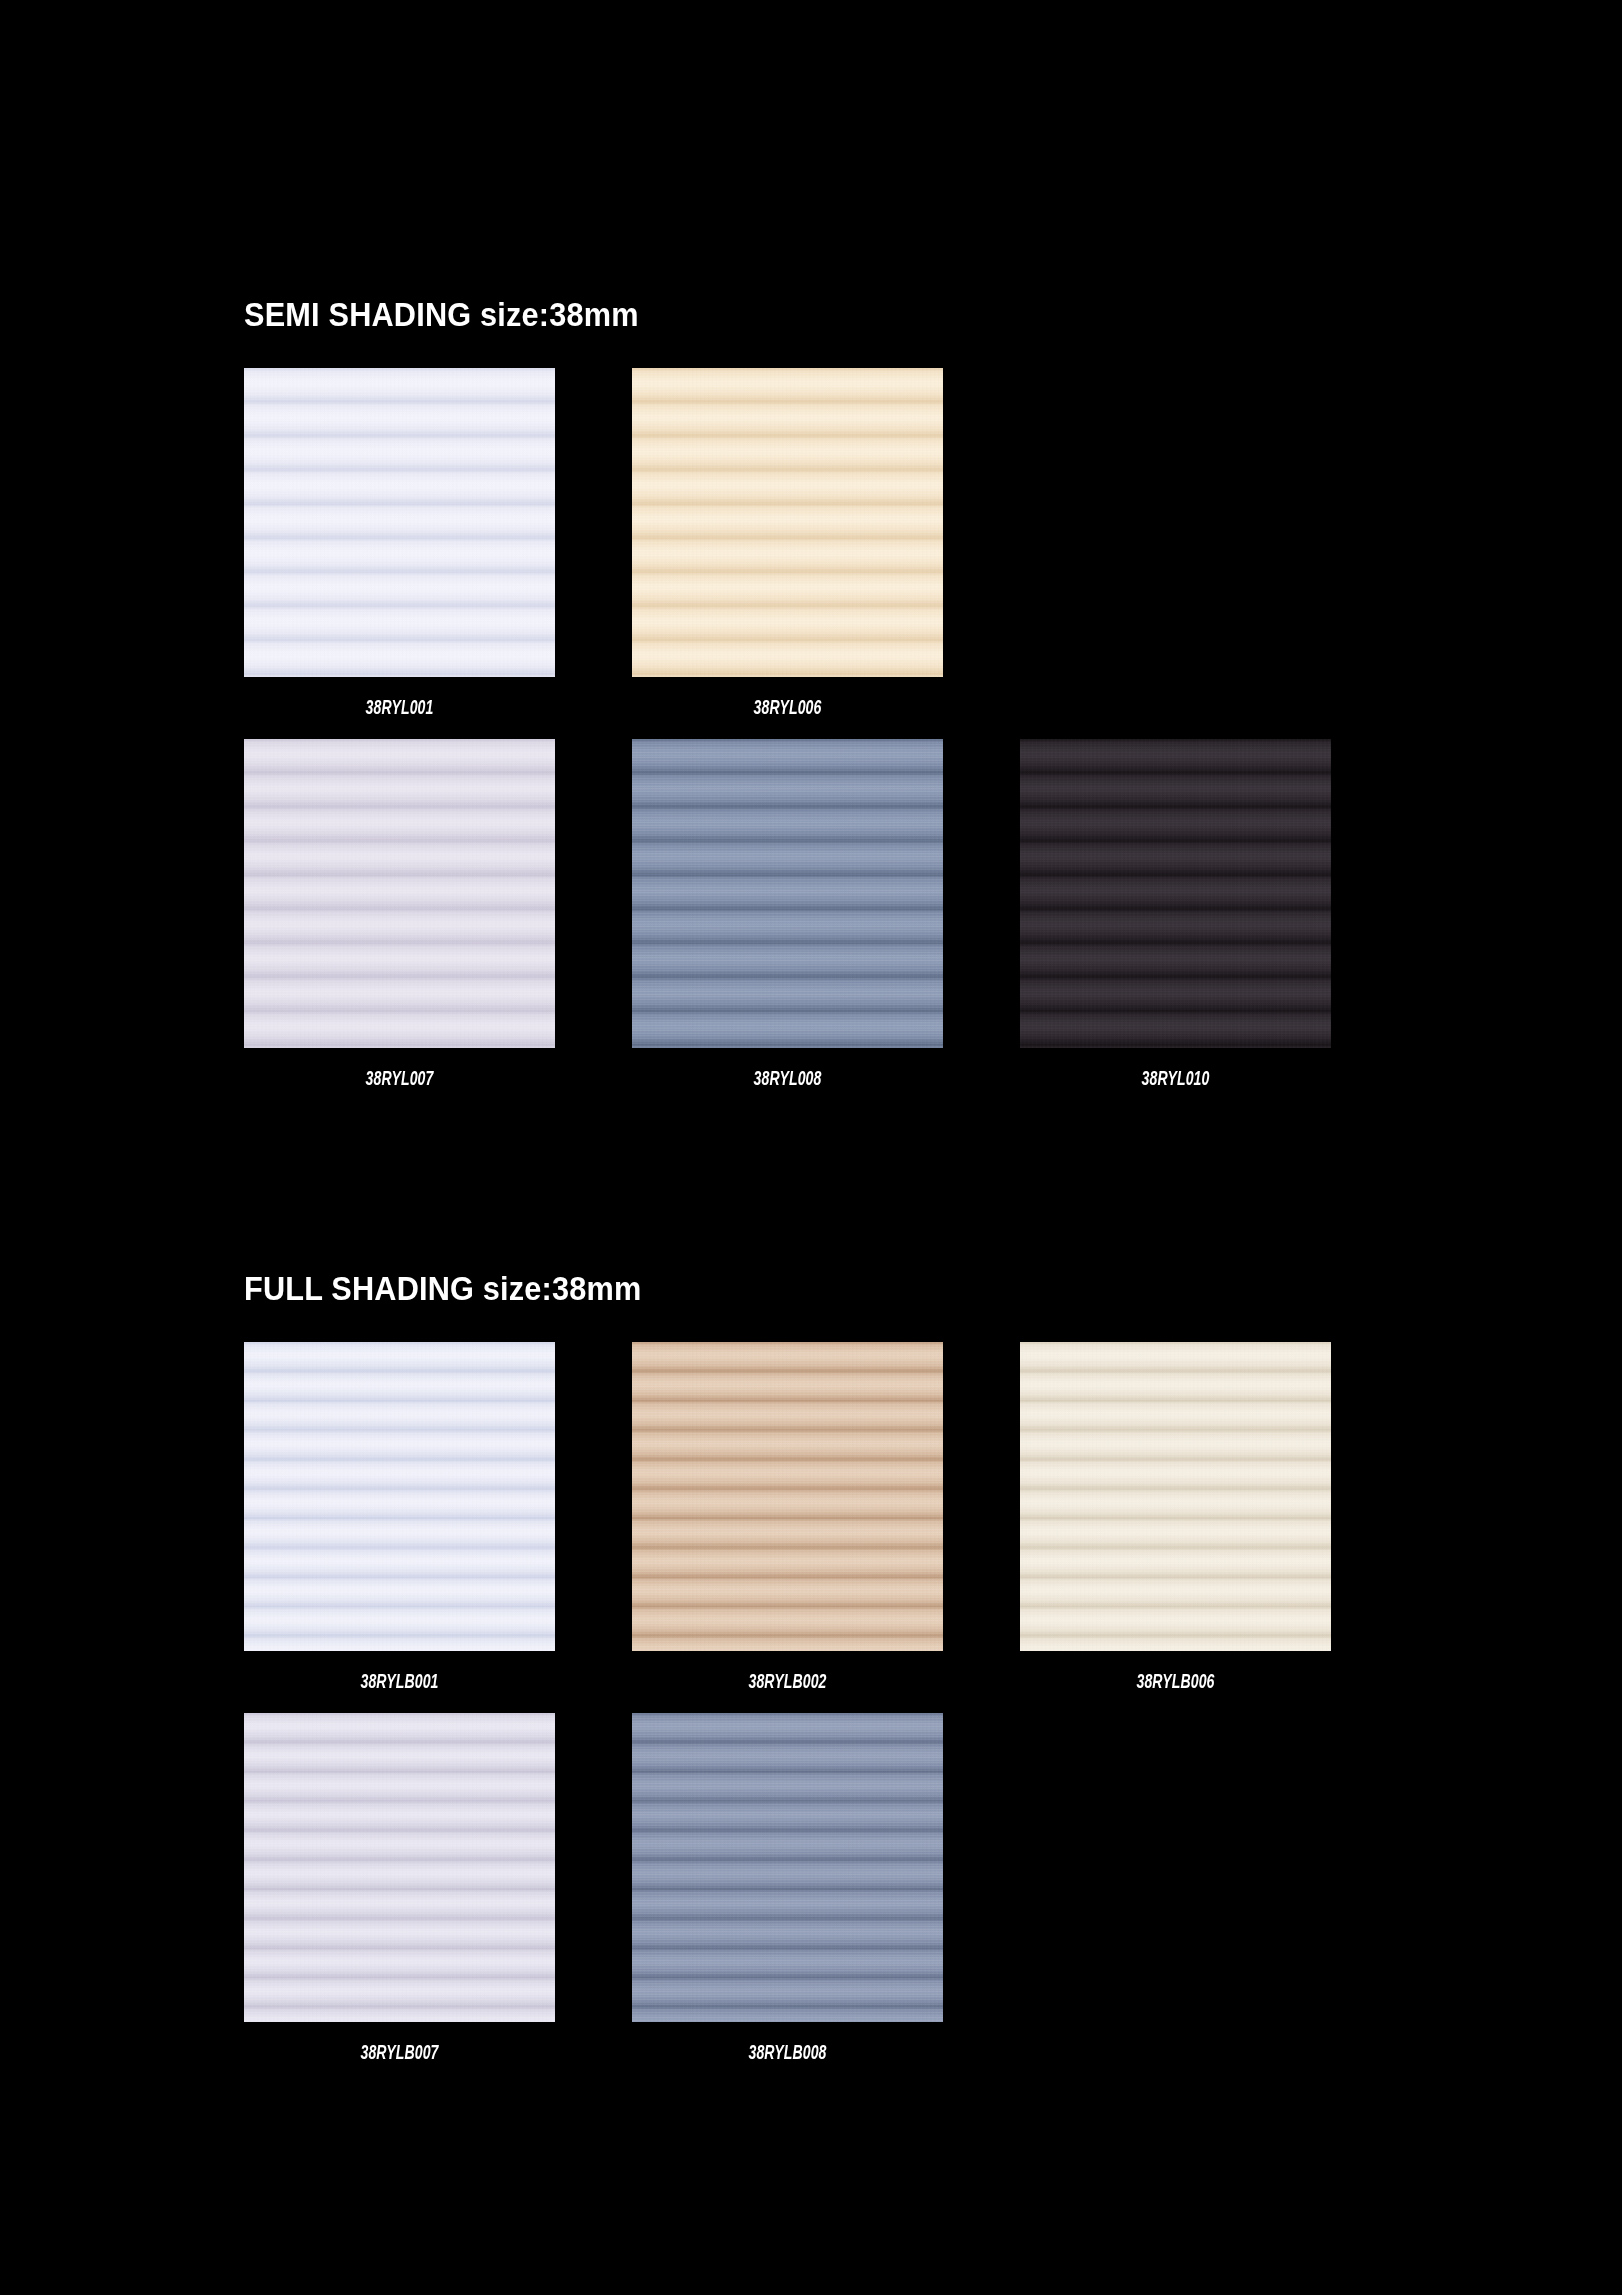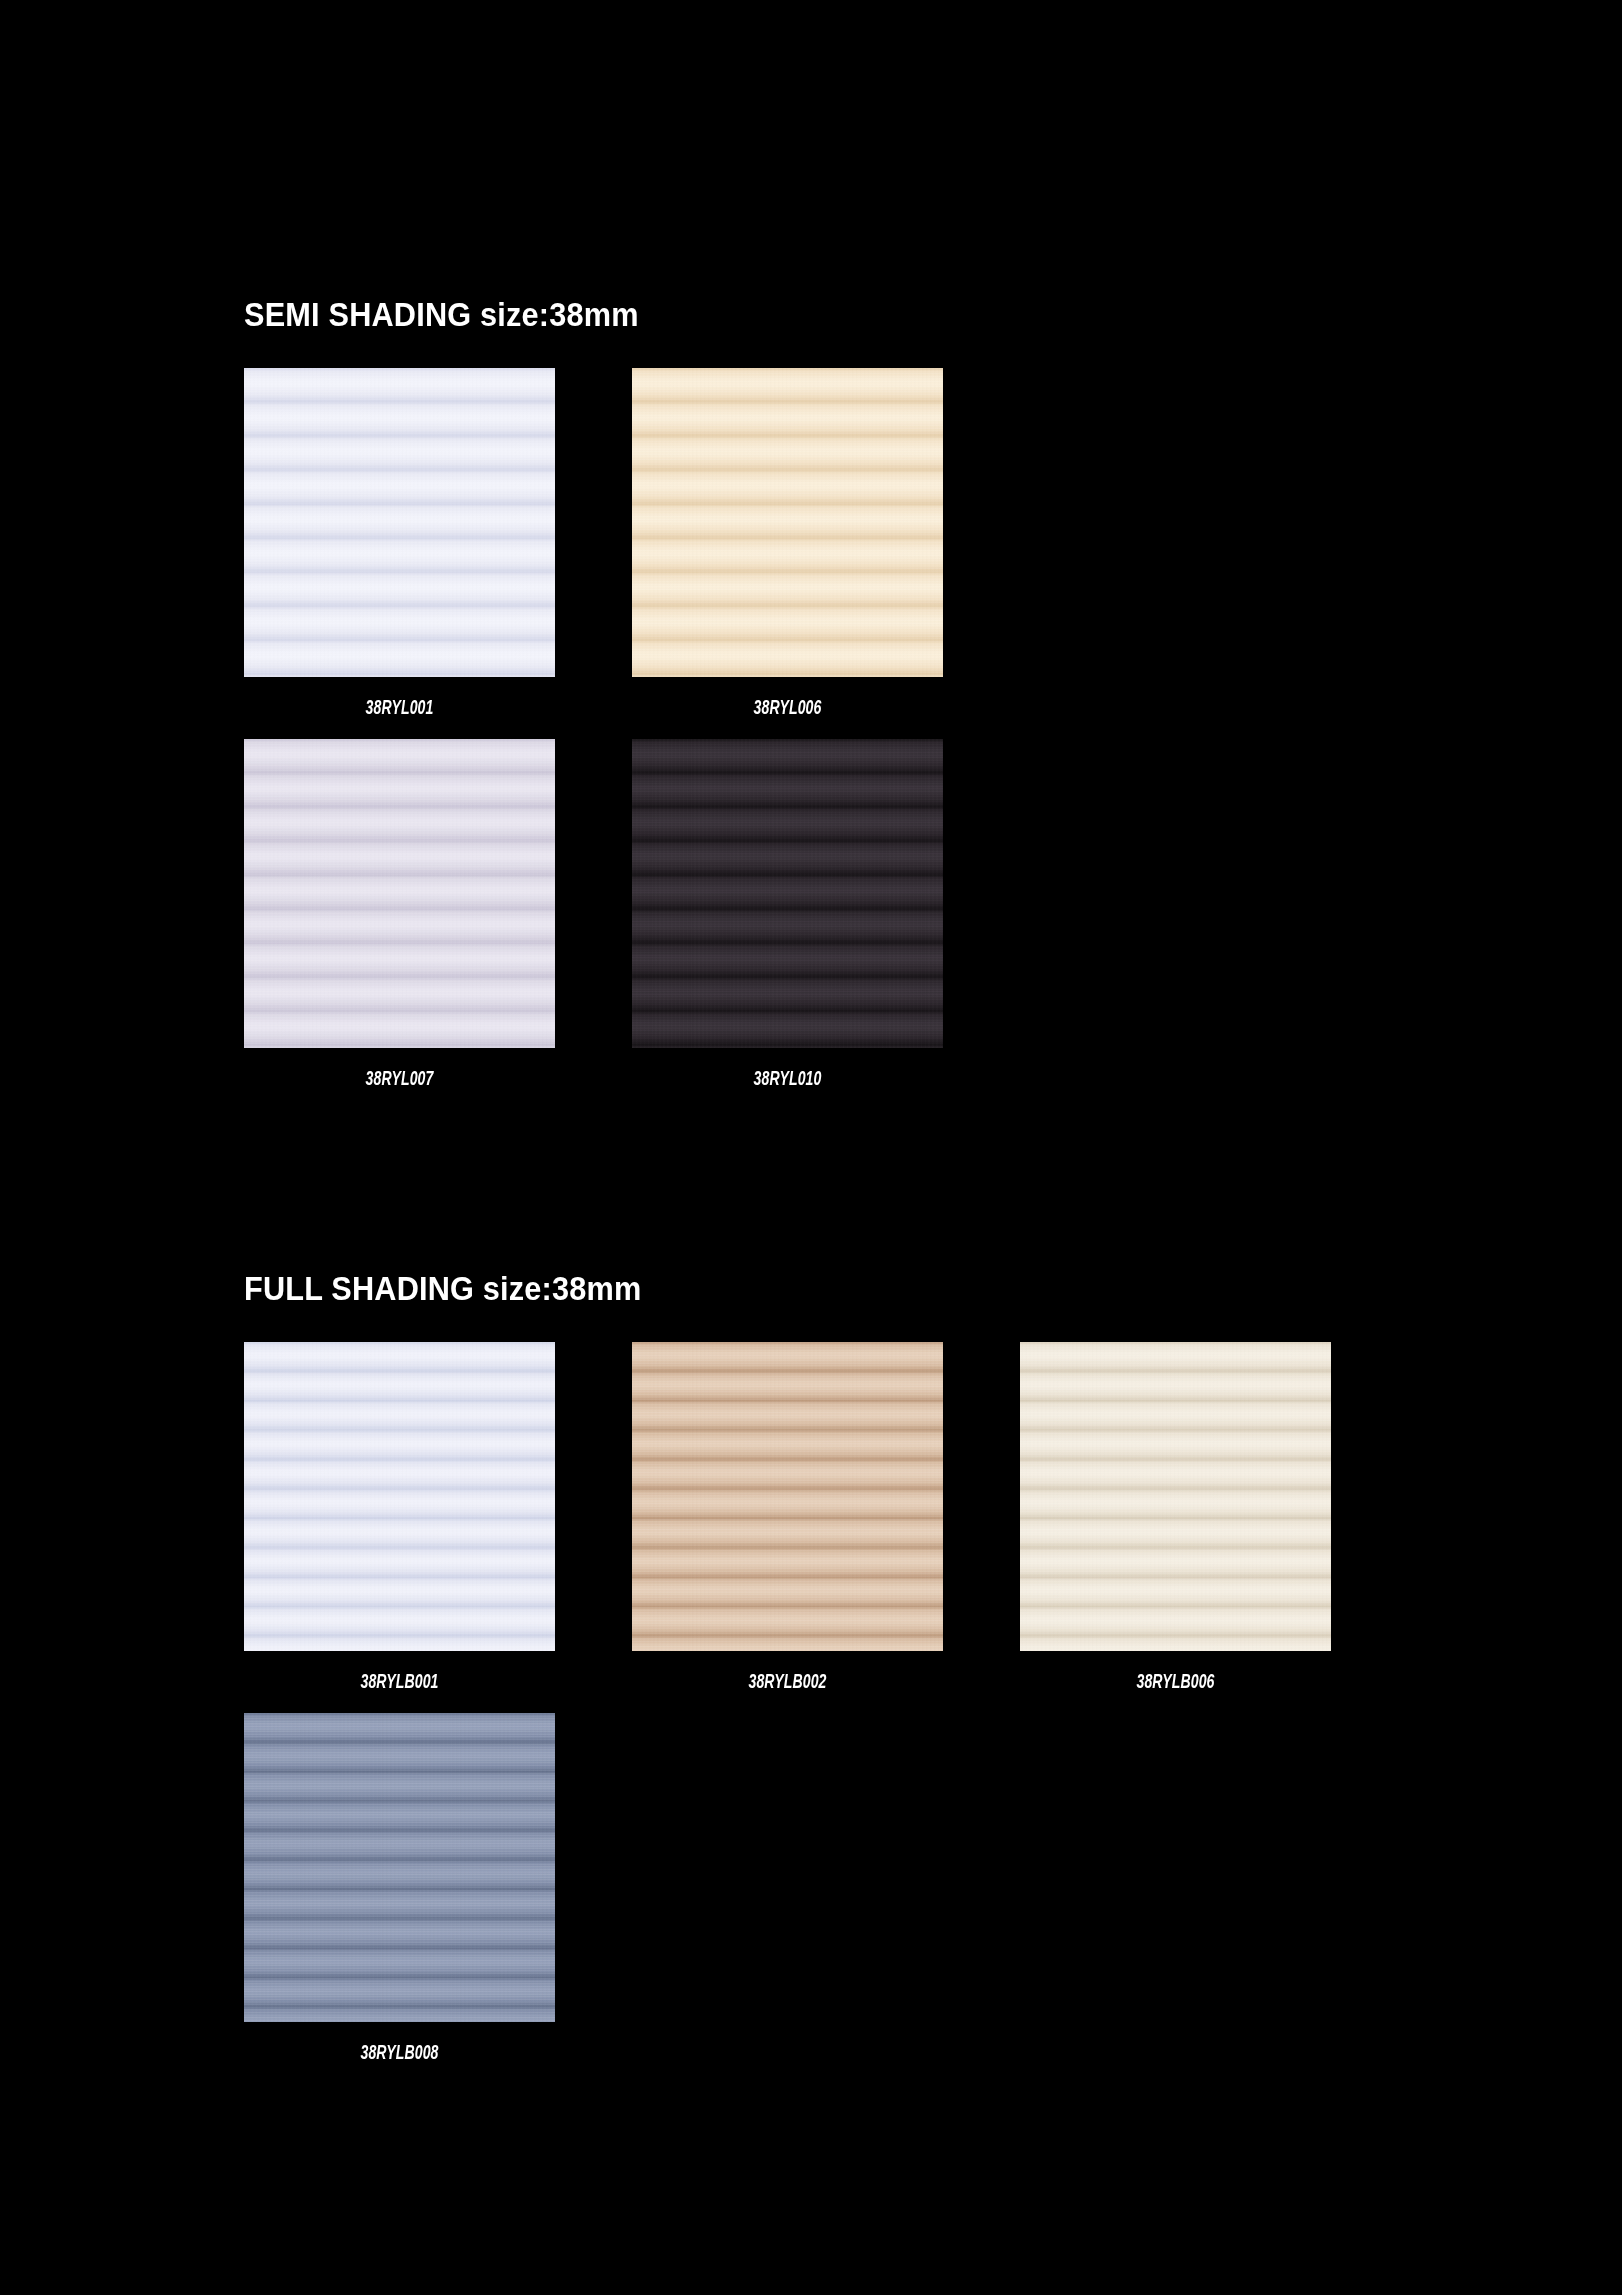--- a/index.html
+++ b/index.html
@@ -98,20 +98,29 @@
       <div class="cell">
         <div class="swatch" id="sw-0-1-0">
           <div class="base" style="background: rgb(221, 217, 230);"></div>
           <div class="pleats" style="background: repeating-linear-gradient(rgb(203, 198, 216) 0px, rgb(221, 217, 230) 3.4px, rgb(235, 232, 242) 13px, rgb(235, 232, 242) 17.7px, rgb(221, 217, 230) 27px, rgb(203, 198, 216) 34px); opacity: 0.92;"></div>
           <div class="weave" style="background: repeating-linear-gradient(rgba(255, 255, 255, 0.1) 0px, rgba(255, 255, 255, 0.1) 0.7px, rgba(0, 0, 0, 0.06) 1.3px, rgba(0, 0, 0, 0) 2.6px);"></div>
           <div class="vert" style="background: repeating-linear-gradient(90deg, rgba(255, 255, 255, 0.05) 0px, rgba(255, 255, 255, 0.05) 1.3px, rgba(0, 0, 0, 0.04) 2px, rgba(0, 0, 0, 0) 3.9px);"></div>
         </div>
         <div class="caption">38RYL007</div>
       </div>
       <div class="cell">
+        <div class="swatch" id="sw-0-1-1">
+          <div class="base" style="background: rgb(127, 141, 169);"></div>
+          <div class="pleats" style="background: repeating-linear-gradient(rgb(95, 109, 136) 0px, rgb(127, 141, 169) 3.4px, rgb(147, 160, 186) 13px, rgb(147, 160, 186) 17.7px, rgb(127, 141, 169) 27px, rgb(95, 109, 136) 34px); opacity: 0.92;"></div>
+          <div class="weave" style="background: repeating-linear-gradient(rgba(255, 255, 255, 0.1) 0px, rgba(255, 255, 255, 0.1) 0.7px, rgba(0, 0, 0, 0.06) 1.3px, rgba(0, 0, 0, 0) 2.6px);"></div>
+          <div class="vert" style="background: repeating-linear-gradient(90deg, rgba(255, 255, 255, 0.05) 0px, rgba(255, 255, 255, 0.05) 1.3px, rgba(0, 0, 0, 0.04) 2px, rgba(0, 0, 0, 0) 3.9px);"></div>
+        </div>
+        <div class="caption">38RYL008</div>
+      </div>
+      <div class="cell">
         <div class="swatch" id="sw-0-1-2">
           <div class="base" style="background: rgb(43, 37, 43);"></div>
           <div class="pleats" style="background: repeating-linear-gradient(rgb(23, 19, 23) 0px, rgb(43, 37, 43) 3.4px, rgb(58, 51, 59) 13px, rgb(58, 51, 59) 17.7px, rgb(43, 37, 43) 27px, rgb(23, 19, 23) 34px); opacity: 0.92;"></div>
           <div class="weave" style="background: repeating-linear-gradient(rgba(255, 255, 255, 0.1) 0px, rgba(255, 255, 255, 0.1) 0.7px, rgba(0, 0, 0, 0.06) 1.3px, rgba(0, 0, 0, 0) 2.6px);"></div>
           <div class="vert" style="background: repeating-linear-gradient(90deg, rgba(255, 255, 255, 0.05) 0px, rgba(255, 255, 255, 0.05) 1.3px, rgba(0, 0, 0, 0.04) 2px, rgba(0, 0, 0, 0) 3.9px);"></div>
         </div>
         <div class="caption">38RYL010</div>
       </div>
     </div>
   </div>
@@ -144,20 +153,29 @@
           <div class="pleats" style="background: repeating-linear-gradient(rgb(217, 206, 186) 0px, rgb(236, 228, 213) 2.9px, rgb(246, 240, 229) 11.2px, rgb(246, 240, 229) 15.3px, rgb(236, 228, 213) 23.6px, rgb(217, 206, 186) 29.4px); opacity: 0.92;"></div>
           <div class="weave" style="background: repeating-linear-gradient(rgba(255, 255, 255, 0.1) 0px, rgba(255, 255, 255, 0.1) 0.7px, rgba(0, 0, 0, 0.06) 1.3px, rgba(0, 0, 0, 0) 2.6px);"></div>
           <div class="vert" style="background: repeating-linear-gradient(90deg, rgba(255, 255, 255, 0.05) 0px, rgba(255, 255, 255, 0.05) 1.3px, rgba(0, 0, 0, 0.04) 2px, rgba(0, 0, 0, 0) 3.9px);"></div>
         </div>
         <div class="caption">38RYLB006</div>
       </div>
     </div>
 
     <div class="grid">
       <div class="cell">
+        <div class="swatch" id="sw-1-1-0">
+          <div class="base" style="background: rgb(220, 217, 231);"></div>
+          <div class="pleats" style="background: repeating-linear-gradient(rgb(200, 196, 215) 0px, rgb(220, 217, 231) 2.9px, rgb(235, 233, 243) 11.2px, rgb(235, 233, 243) 15.3px, rgb(220, 217, 231) 23.6px, rgb(200, 196, 215) 29.4px); opacity: 0.92;"></div>
+          <div class="weave" style="background: repeating-linear-gradient(rgba(255, 255, 255, 0.1) 0px, rgba(255, 255, 255, 0.1) 0.7px, rgba(0, 0, 0, 0.06) 1.3px, rgba(0, 0, 0, 0) 2.6px);"></div>
+          <div class="vert" style="background: repeating-linear-gradient(90deg, rgba(255, 255, 255, 0.05) 0px, rgba(255, 255, 255, 0.05) 1.3px, rgba(0, 0, 0, 0.04) 2px, rgba(0, 0, 0, 0) 3.9px);"></div>
+        </div>
+        <div class="caption">38RYLB007</div>
+      </div>
+      <div class="cell">
         <div class="swatch" id="sw-1-1-1">
           <div class="base" style="background: rgb(132, 144, 171);"></div>
           <div class="pleats" style="background: repeating-linear-gradient(rgb(102, 114, 141) 0px, rgb(132, 144, 171) 2.9px, rgb(152, 163, 188) 11.2px, rgb(152, 163, 188) 15.3px, rgb(132, 144, 171) 23.6px, rgb(102, 114, 141) 29.4px); opacity: 0.92;"></div>
           <div class="weave" style="background: repeating-linear-gradient(rgba(255, 255, 255, 0.1) 0px, rgba(255, 255, 255, 0.1) 0.7px, rgba(0, 0, 0, 0.06) 1.3px, rgba(0, 0, 0, 0) 2.6px);"></div>
           <div class="vert" style="background: repeating-linear-gradient(90deg, rgba(255, 255, 255, 0.05) 0px, rgba(255, 255, 255, 0.05) 1.3px, rgba(0, 0, 0, 0.04) 2px, rgba(0, 0, 0, 0) 3.9px);"></div>
         </div>
         <div class="caption">38RYLB008</div>
       </div>
     </div>
   </div>

